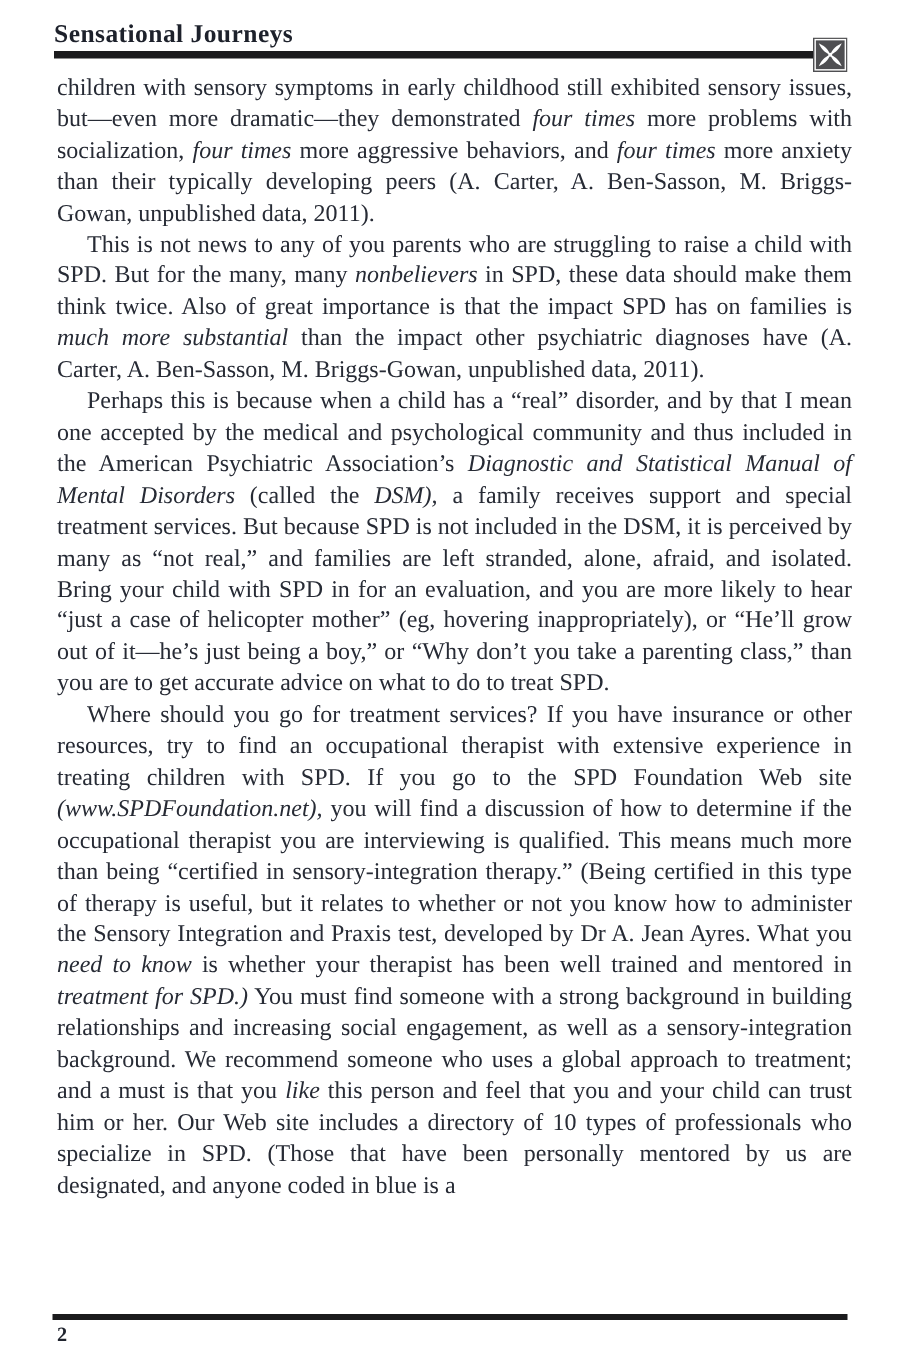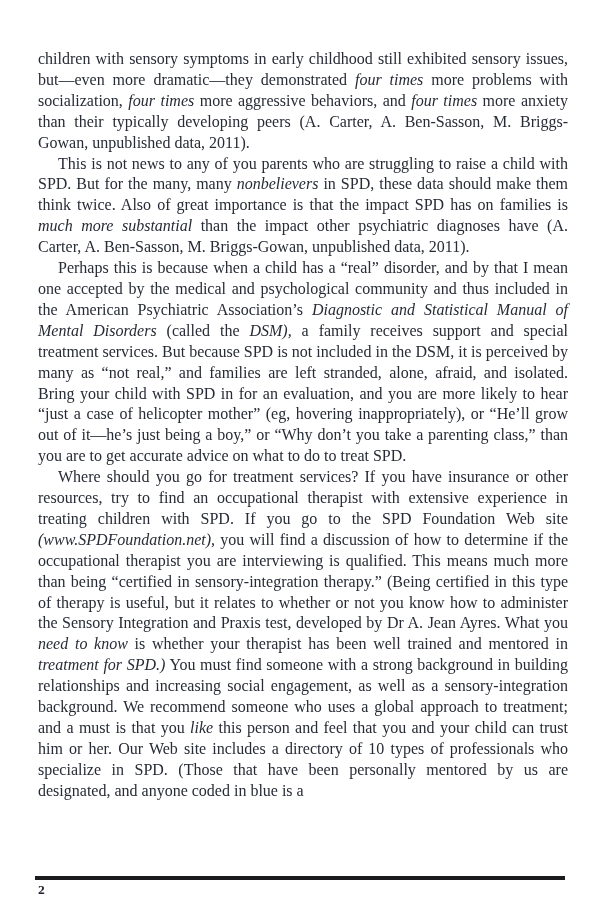--- a/index.html
+++ b/index.html
@@ -83,20 +83,35 @@
     font-size:13.5px;
     font-weight:bold;
     color:#20242e;
   }
 </style>
 </head>
 <body>
 
 <div class="page">
 
+  <div class="running-head">
+    <div class="running-head-title">Sensational Journeys</div>
+    <div class="head-rule"></div>
+    <svg class="ornament" viewBox="0 0 24 24" xmlns="http://www.w3.org/2000/svg">
+      <rect x="0" y="0" width="24" height="24" fill="var(--ornament)"></rect>
+      <rect x="1.5" y="1.5" width="21" height="21" fill="none" stroke="#ffffff" stroke-width="1"></rect>
+      <g fill="#ffffff">
+        <path d="M12,12 C9.5,11 6.5,9.5 4,4 C9.5,6.5 11,9.5 12,12 Z"></path>
+        <path d="M12,12 C14.5,11 17.5,9.5 20,4 C14.5,6.5 13,9.5 12,12 Z"></path>
+        <path d="M12,12 C9.5,13 6.5,14.5 4,20 C9.5,17.5 11,14.5 12,12 Z"></path>
+        <path d="M12,12 C14.5,13 17.5,14.5 20,20 C14.5,17.5 13,14.5 12,12 Z"></path>
+        <circle cx="12" cy="12" r="1.4"></circle>
+      </g>
+    </svg>
+  </div>
 
   <div class="body-text">
 
   <p>children with sensory symptoms in early childhood still exhibited sensory issues, but—even more dramatic—they demonstrated <em>four times</em> more problems with socialization, <em>four times</em> more aggressive behaviors, and <em>four times</em> more anxiety than their typically developing peers (A. Carter, A. Ben-Sasson, M. Briggs-Gowan, unpublished data, 2011).</p>
       <p class="indented">This is not news to any of you parents who are struggling to raise a child with SPD. But for the many, many <em>nonbelievers</em> in SPD, these data should make them think twice. Also of great importance is that the impact SPD has on families is <em>much more substantial</em> than the impact other psychiatric diagnoses have (A. Carter, A. Ben-Sasson, M. Briggs-Gowan, unpublished data, 2011).</p>
       <p class="indented">Perhaps this is because when a child has a “real” disorder, and by that I mean one accepted by the medical and psychological community and thus included in the American Psychiatric Association’s <em>Diagnostic and Statistical Manual of Mental Disorders</em> (called the <em>DSM),</em> a family receives support and special treatment services. But because SPD is not included in the DSM, it is perceived by many as “not real,” and families are left stranded, alone, afraid, and isolated. Bring your child with SPD in for an evaluation, and you are more likely to hear “just a case of helicopter mother” (eg, hovering inappropriately), or “He’ll grow out of it—he’s just being a boy,” or “Why don’t you take a parenting class,” than you are to get accurate advice on what to do to treat SPD.</p>
       <p class="indented">Where should you go for treatment services? If you have insurance or other resources, try to find an occupational therapist with extensive experience in treating children with SPD. If you go to the SPD Foundation Web site <em>(www.SPDFoundation.net),</em> you will find a discussion of how to determine if the occupational therapist you are interviewing is qualified. This means much more than being “certified in sensory-integration therapy.” (Being certified in this type of therapy is useful, but it relates to whether or not you know how to administer the Sensory Integration and Praxis test, developed by Dr A. Jean Ayres. What you <em>need to know</em> is whether your therapist has been well trained and mentored in <em>treatment for SPD.)</em> You must find someone with a strong background in building relationships and increasing social engagement, as well as a sensory-integration background. We recommend someone who uses a global approach to treatment; and a must is that you <em>like</em> this person and feel that you and your child can trust him or her. Our Web site includes a directory of 10 types of professionals who specialize in SPD. (Those that have been personally mentored by us are designated, and anyone coded in blue is a</p>
     </div>
 
   <div class="foot-rule"></div>

